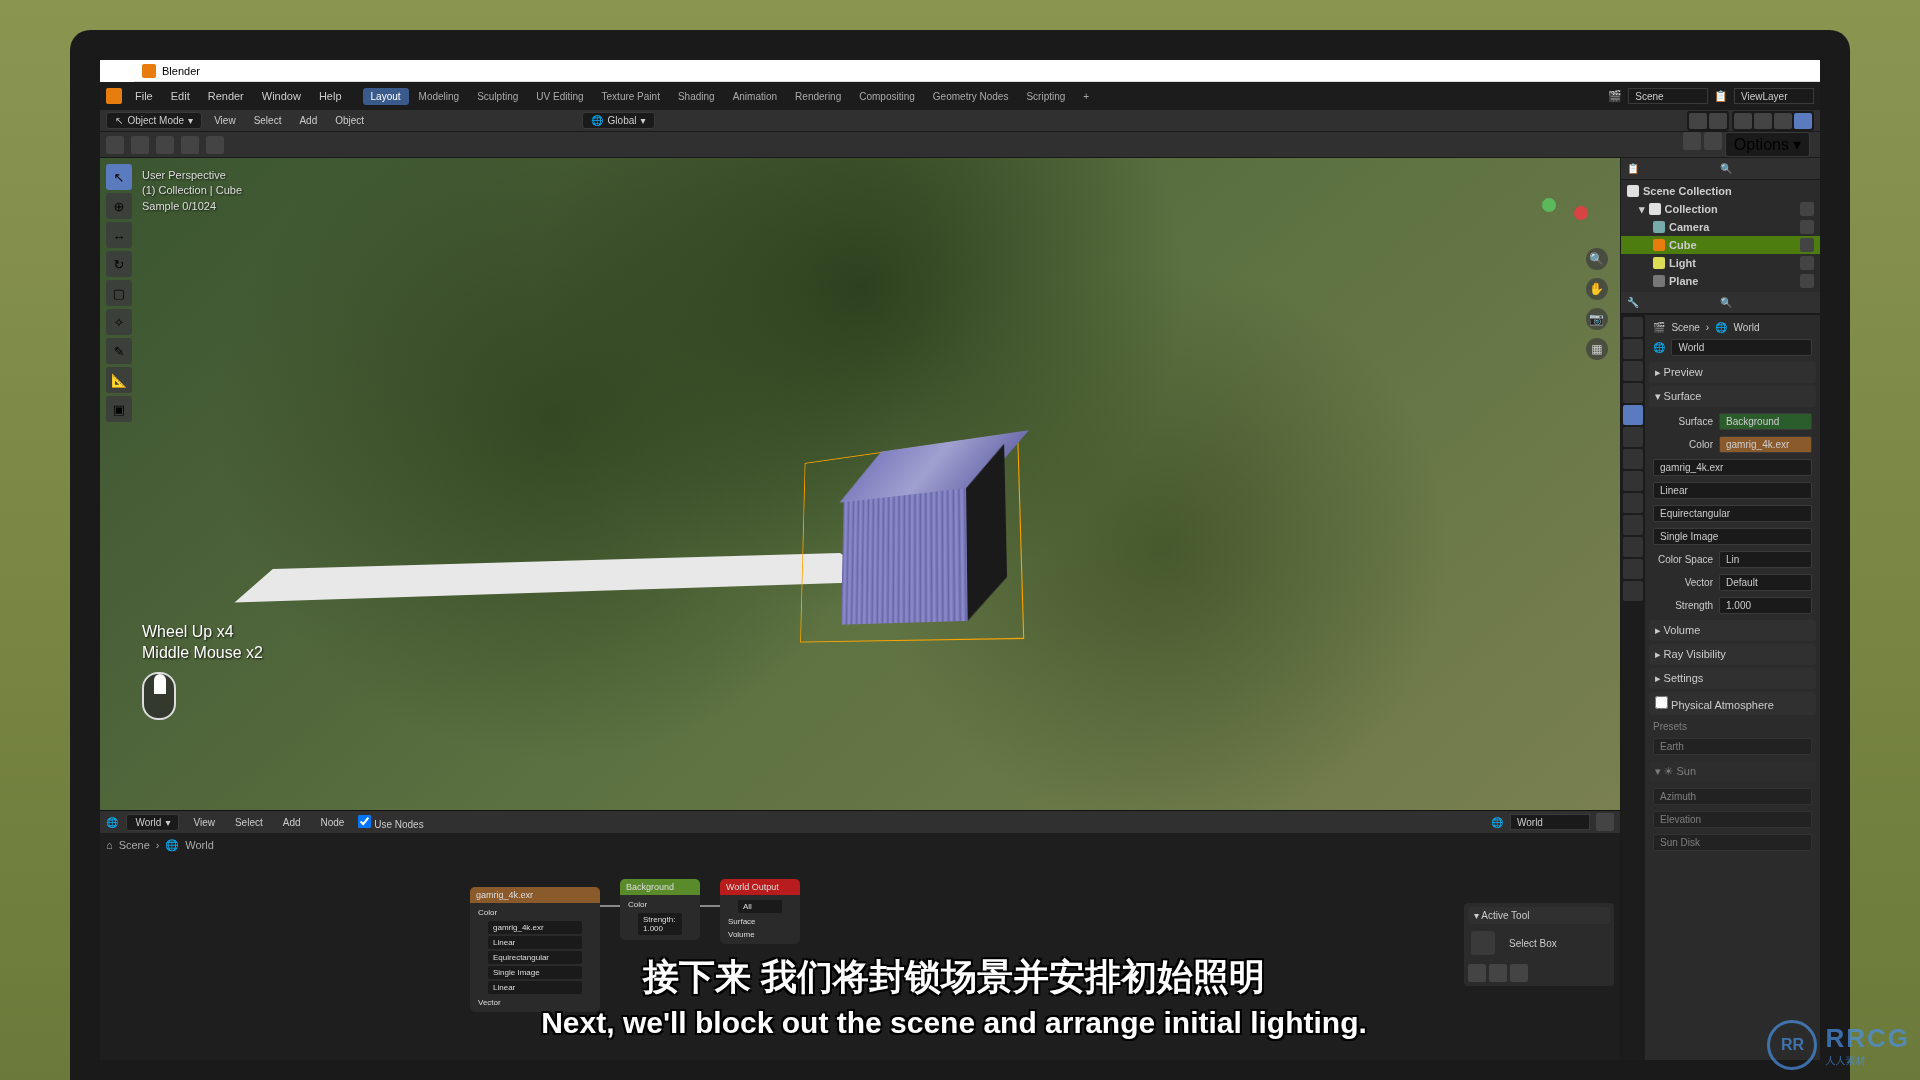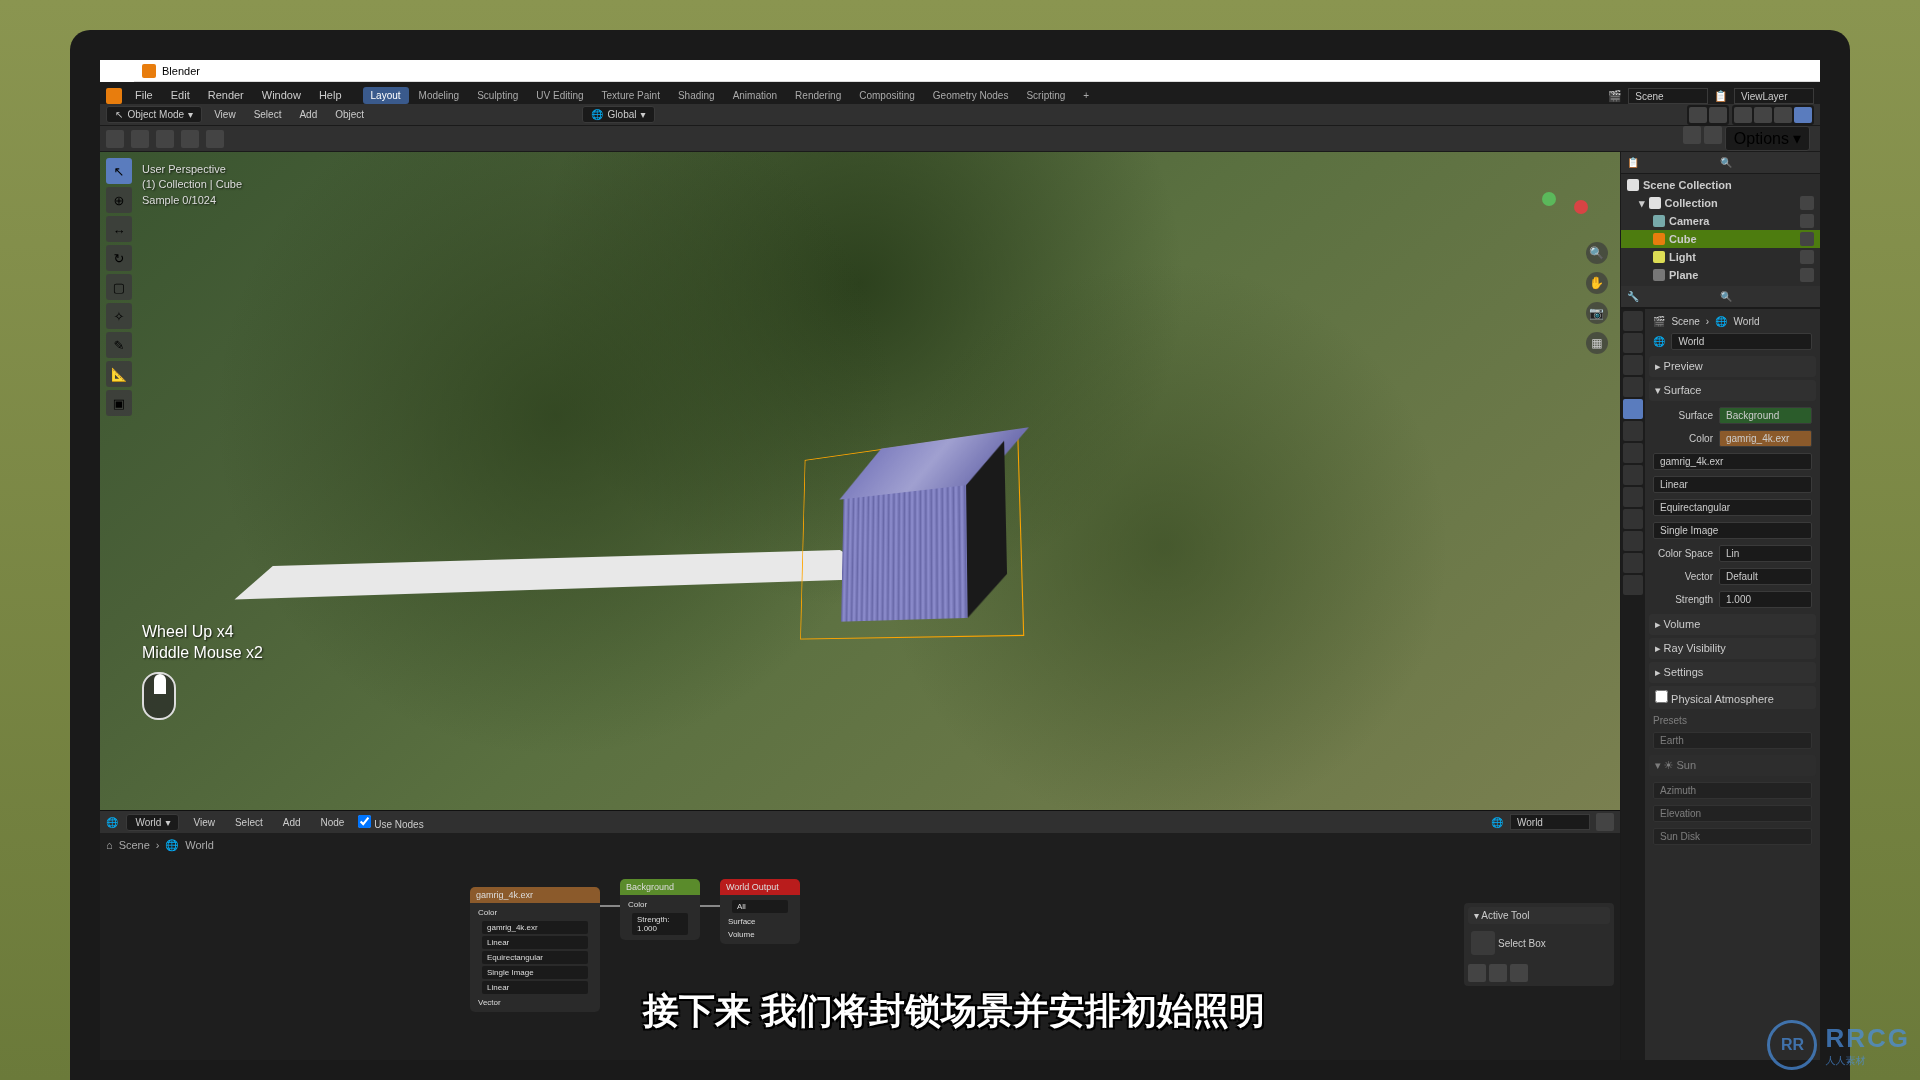--- a/index.html
+++ b/index.html
@@ -52,24 +52,24 @@
       position: absolute;
       top: 22px;
       left: 0;
       right: 0;
       bottom: 0;
       background: #2b2b2b;
       display: flex;
       flex-direction: column;
     }
     .menubar {
-      height: 22px;
+      height: 28px;
       background: #1c1c1c;
       display: flex;
-      align-items: flex-end;
+      align-items: center;
       padding: 0 6px;
       font-size: 11px;
       color: #ccc;
       gap: 4px;
     }
     .menubar-logo {
       width: 16px;
       height: 16px;
       background: #e87d0d;
       border-radius: 2px;
@@ -504,21 +504,21 @@
       padding: 3px 6px;
       font-size: 9px;
     }
     .node-body {
       background: #2a2a2a;
       padding: 3px;
     }
     .node-field {
       background: #1a1a1a;
       padding: 2px 5px;
-      margin: 2px 9px;
+      margin: 2px 15px;
       border-radius: 2px;
       font-size: 8px;
     }
     .node-socket {
       padding: 2px 5px;
       font-size: 8px;
     }
     .node-image {
       left: 370px;
       top: 30px;
@@ -555,21 +555,21 @@
     }
     .active-tool-header {
       background: #303030;
       padding: 3px 6px;
       border-radius: 3px;
       margin-bottom: 4px;
     }
     .select-box {
       display: flex;
       align-items: center;
-      gap: 3px;
+      gap: 14px;
       padding: 3px;
     }
     .select-box-icon {
       width: 24px;
       height: 24px;
       background: #3a3a3a;
       border-radius: 3px;
     }
     .bottom-row-icons {
       display: flex;
@@ -1010,20 +1010,21 @@
                 <div class="props-value">Sun Disk</div>
               </div>
             </div>
           </div>
         </div>
       </div>
     </div>
 
     <div class="subtitles">
       <div class="subtitle-cn">接下来 我们将封锁场景并安排初始照明</div>
+      <div class="subtitle-en">Next, we'll block out the scene and arrange initial lighting.</div>
     </div>
   </div>
 </div>
 
 <div class="watermark">
   <div class="watermark-circle">RR</div>
   <div>
     <div class="watermark-text">RRCG</div>
     <div class="watermark-sub">人人素材</div>
   </div>

